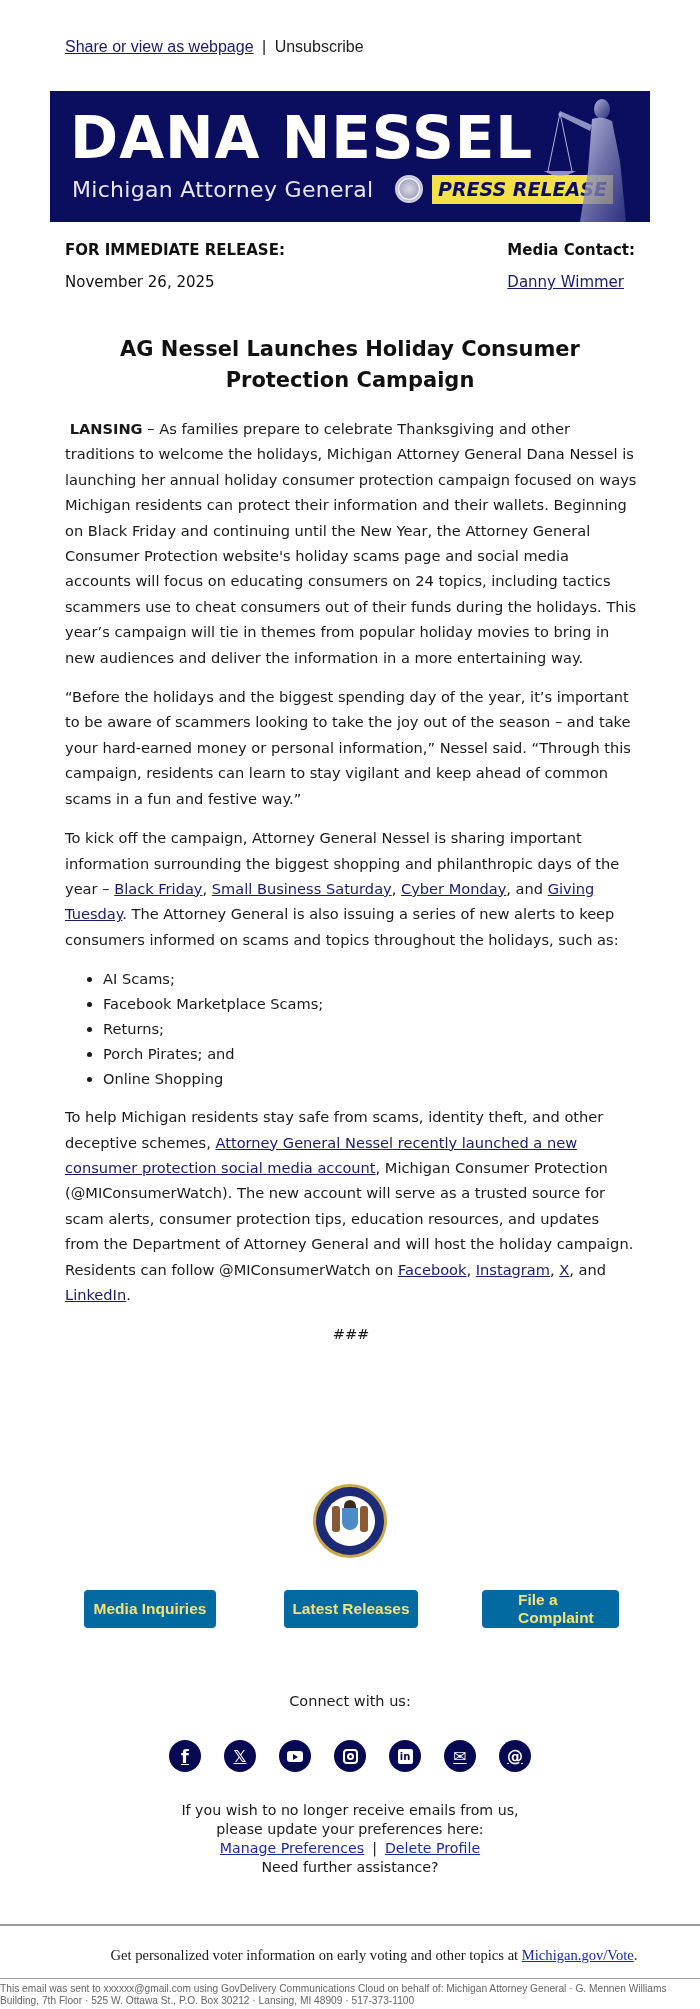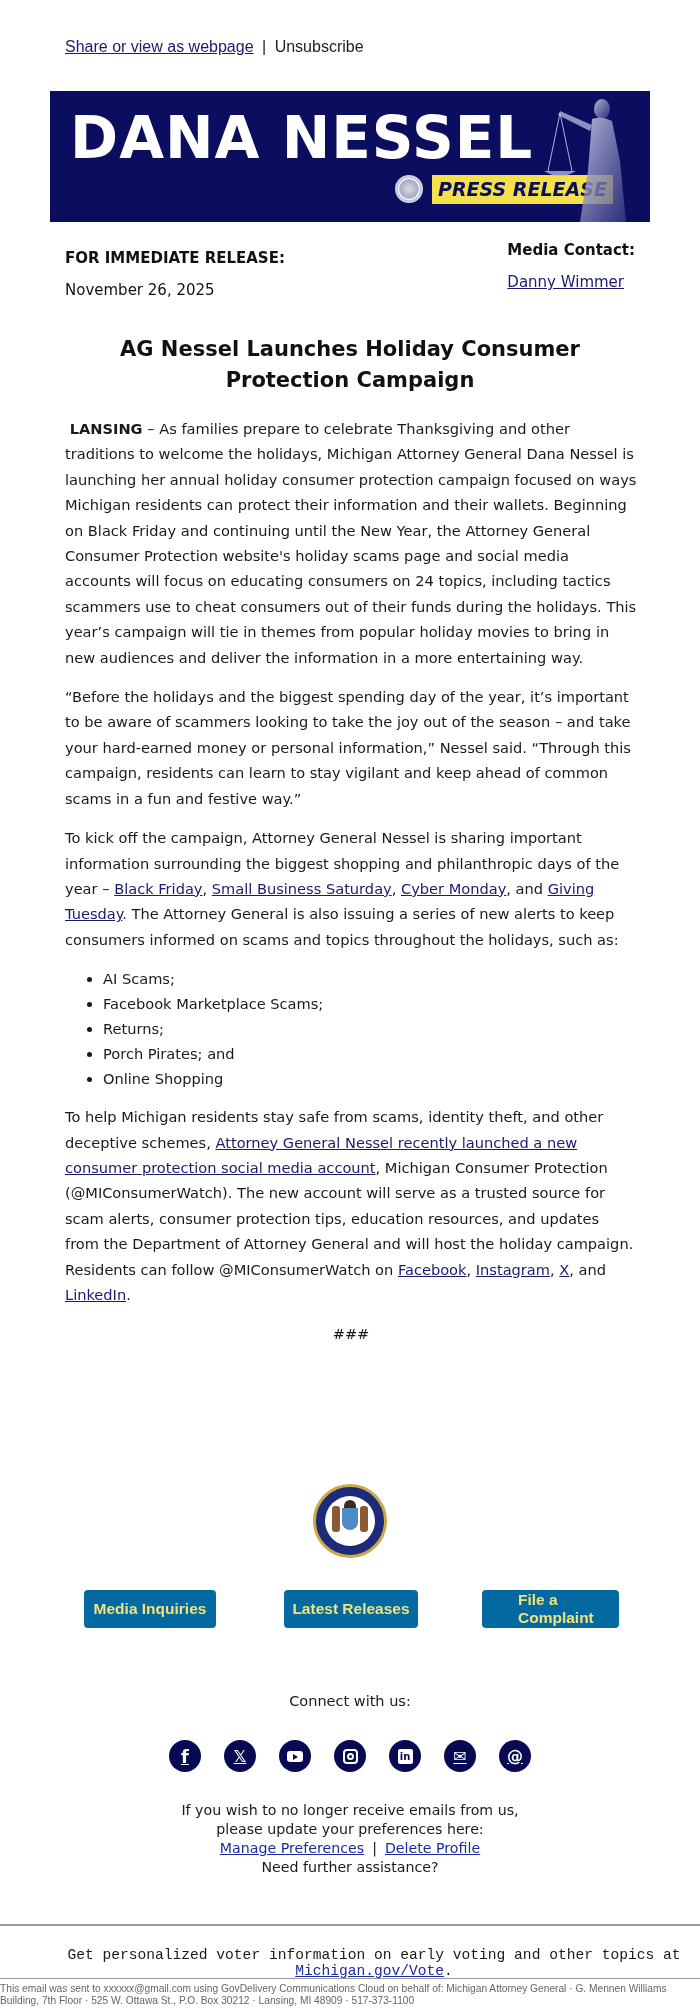--- a/index.html
+++ b/index.html
@@ -51,21 +51,21 @@
       font-size: 19px; padding: 3px 6px; line-height: 1.2;
     }
     .banner .statue {
       position: absolute; right: 10px; top: 0; width: 110px; height: 131px;
     }
 
     .release-row {
       position: absolute; left: 65px; top: 240px; width: 570px;
       font-family: "DejaVu Sans", sans-serif;
     }
-    .release-row .left { position: absolute; left: 0; top: 8px; }
+    .release-row .left { position: absolute; left: 0; top: 0; }
     .release-row .right { position: absolute; right: 0; top: 0; text-align: left; }
     .label-bold { font-weight: bold; font-size: 15px; color: #111; line-height: 20px; }
     .value { font-size: 15px; color: #111; line-height: 20px; margin-top: 12px; }
 
     .headline {
       position: absolute; left: 65px; top: 334px; width: 570px;
       text-align: center;
       font-family: "DejaVu Sans", sans-serif;
       font-weight: bold; font-size: 21px; line-height: 31px; color: #111;
     }
@@ -134,40 +134,41 @@
       position: absolute; left: 0; top: 1801px; width: 700px; text-align: center;
       font-family: "DejaVu Sans", sans-serif; font-size: 14.2px; line-height: 19px; color: #1a1a1a;
     }
     .prefs a { color: #1c2aa0; text-align: right; }
     .prefs .pipe { margin: 0 8px; }
     .assist { }
 
     .hr1 { position: absolute; left: 0; top: 1924px; width: 700px; height: 2px; background: #9a9a9a; }
     .voter {
       position: absolute; left: 0; top: 1947px; width: 700px; text-align: center;
-      font-family: Liberation Mono, monospace; font-size: 14.6px; color: #1a1a1a; padding-left: 48px;
+      font-family: Liberation Serif, serif; font-size: 14.6px; color: #1a1a1a; padding-left: 48px;
     }
     .voter a { color: #1c2aa0; }
     .hr2 { position: absolute; left: 0; top: 1978px; width: 700px; height: 1px; background: #9a9a9a; }
     .footer {
       position: absolute; left: 0; top: 1983px; width: 700px;
       font-family: "Liberation Sans", sans-serif; font-size: 10.2px; line-height: 12px; color: #666;
     }
   </style>
 </head>
 <body>
 
 <div class="topbar">
   <a href="#">Share or view as webpage</a>
   <span class="sep">|</span>
   <a href="#" class="unsub">Unsubscribe</a>
 </div>
 
 <div class="banner">
   <div class="name">DANA NESSEL</div>
+  <div class="sub">Michigan Attorney General</div>
   <div class="seal-small"></div>
   <div class="press">PRESS RELEASE</div>
   <svg class="statue" viewBox="0 0 110 131">
     <defs>
       <linearGradient id="sg" x1="0" y1="0" x2="1" y2="1">
         <stop offset="0" stop-color="#c9cbe8" stop-opacity="0.9"></stop>
         <stop offset="1" stop-color="#3c408a" stop-opacity="0.7"></stop>
       </linearGradient>
     </defs>
     <ellipse cx="72" cy="18" rx="8" ry="10" fill="url(#sg)"></ellipse>

